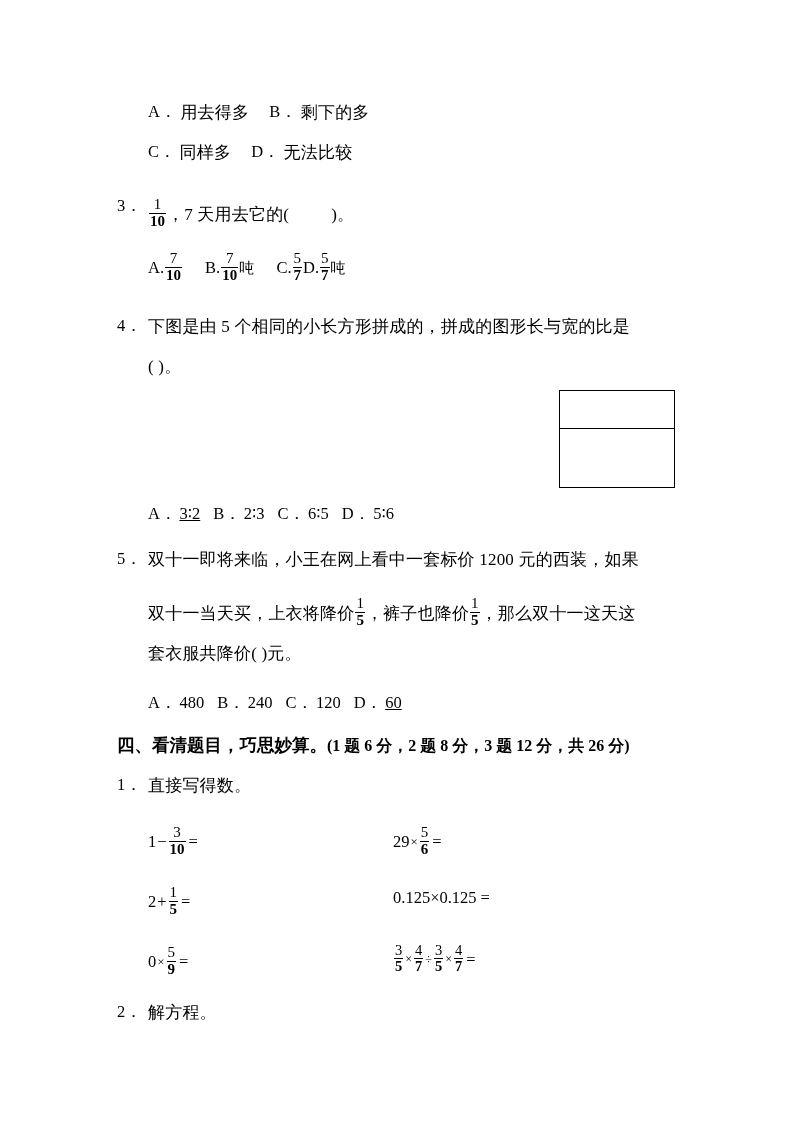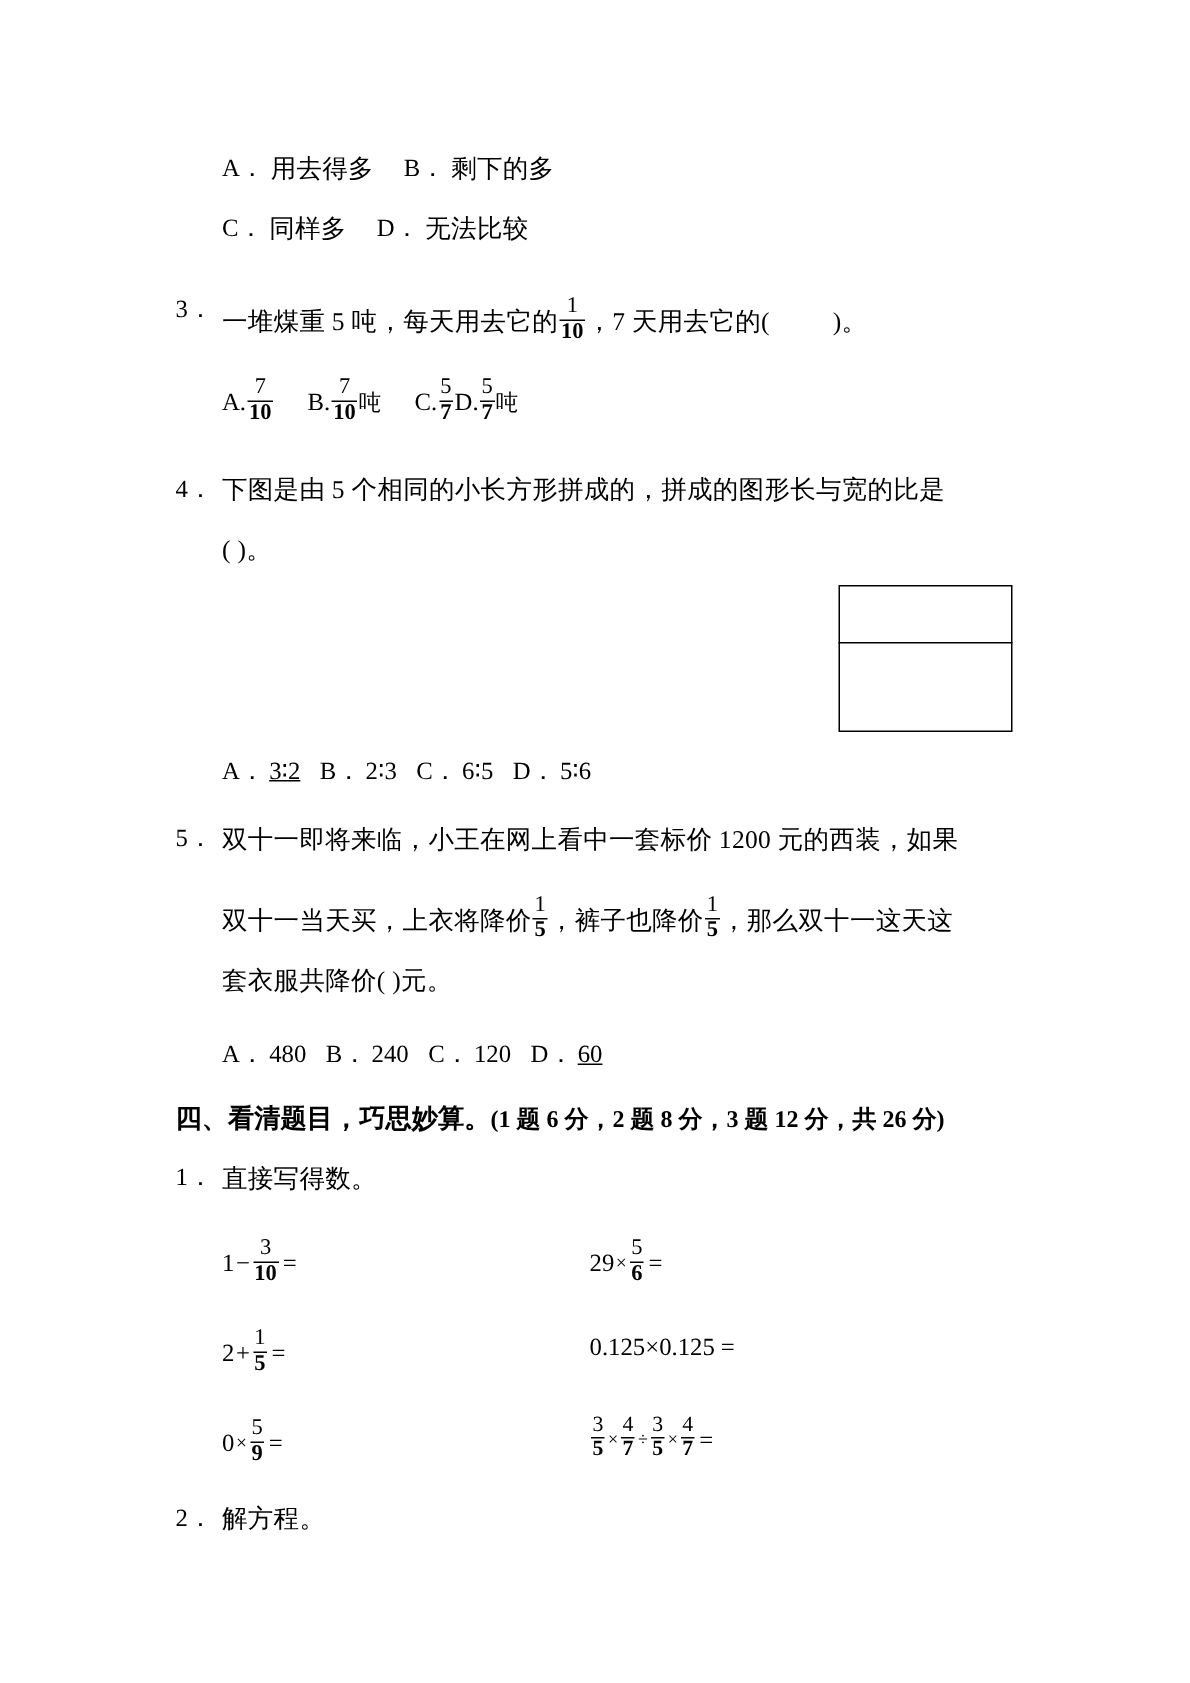--- a/index.html
+++ b/index.html
@@ -150,21 +150,20 @@
       <span class="txt" style="padding-left:4px;">同样多</span>
       <span style="display:inline-block;width:20px;"></span>
       <span class="opt-label">D．</span>
       <span class="txt" style="padding-left:4px;">无法比较</span>
     </div>
   </div>
 
   <div class="q-row" style="left:117px; top:198px;">
     <span class="q-num">3．</span>
     <div class="q-body">
-      <span class="txt">一堆煤重 5 吨，每天用去它的</span>
       <span class="frac">
         <span class="n">1</span>
         <span class="d">10</span>
       </span>
       <span class="txt">，7 天用去它的(</span>
       <span style="display:inline-block;width:42px;"></span>
       <span class="txt">)。</span>
     </div>
   </div>
 

